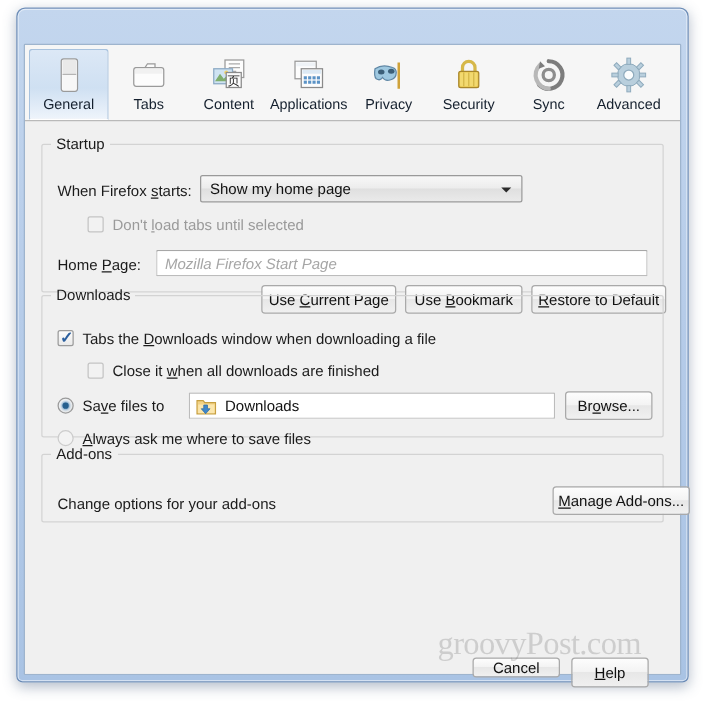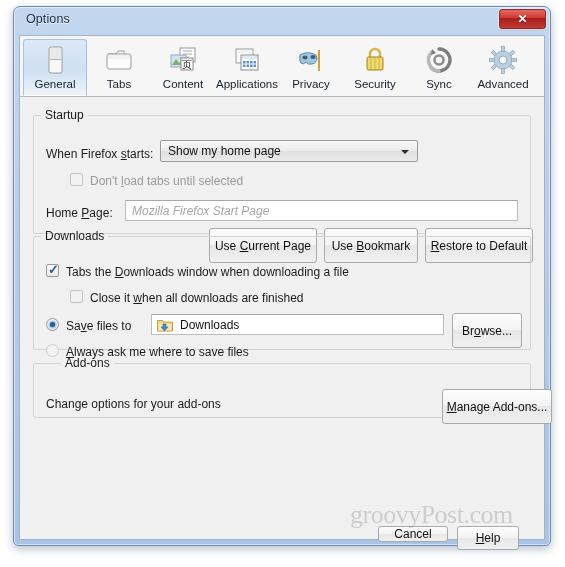--- a/index.html
+++ b/index.html
@@ -147,21 +147,21 @@
     position: absolute; left: 6px; top: 3px;
     font-size: 12px; font-style: italic; color: #a6a6a6;
   }
   .textbox .val {
     position: absolute; left: 28px; top: 3px;
     font-size: 12px; color: #111;
   }
 
   
   .btn {
-    position: absolute; height: 35px;
+    position: absolute; height: 23px;
     background: linear-gradient(to bottom, #fdfdfd 0%, #f3f3f3 48%, #e7e7e7 50%, #f0f0f0 100%);
     border: 1px solid #a9a9a9;
     border-radius: 3px;
     font-size: 12px; color: #111;
     display: flex; align-items: center; justify-content: center;
     cursor: pointer;
     white-space: nowrap;
   }
   .btn.focused {
     border-color: #5d9cc7;
@@ -215,26 +215,20 @@
     white-space: nowrap;
     pointer-events: none;
     user-select: none;
   }
 </style>
 </head>
 <body>
 
 <div id="window">
 
-  <div id="titlebar">
-    <div id="title-text">Options</div>
-    <div id="close-btn">
-      <div class="glyph">✕</div>
-    </div>
-  </div>
 
   <div id="client">
 
     <div id="tabstrip">
 
       <div class="tab selected">
         <span class="ico">
           <svg width="32" height="32" viewBox="0 0 32 32">
             <rect x="10" y="3" width="13" height="26" rx="2" fill="#fdfdfd" stroke="#9a9a9a" stroke-width="1"></rect>
             <rect x="11" y="4" width="11" height="11" rx="1" fill="#e9e9e9"></rect>
@@ -428,21 +422,21 @@
         <div class="btn" style="left:418px; top:70px; width:70px;">
           <span><span>Br</span><u>o</u><span>wse...</span></span>
         </div>
 
         <div class="radio dimmed" style="left:12px; top:101px;"></div>
         <div class="row" style="left:32px; top:99px;">
           <span class="lbl-text"><span></span><u>A</u><span>lways ask me where to save files</span></span>
         </div>
       </fieldset>
 
-      <fieldset class="group" style="left:13px; top:258px; width:498px; height:62px;padding-left:20px;">
+      <fieldset class="group" style="left:13px; top:258px; width:498px; height:62px;">
         <legend>Add-ons</legend>
 
         <div class="row" style="left:12px; top:24px;">
           <span class="lbl-text">Change options for your add-ons</span>
         </div>
 
         <div class="btn" style="left:408px; top:19px; width:110px;">
           <span><span></span><u>M</u><span>anage Add-ons...</span></span>
         </div>
       </fieldset>

